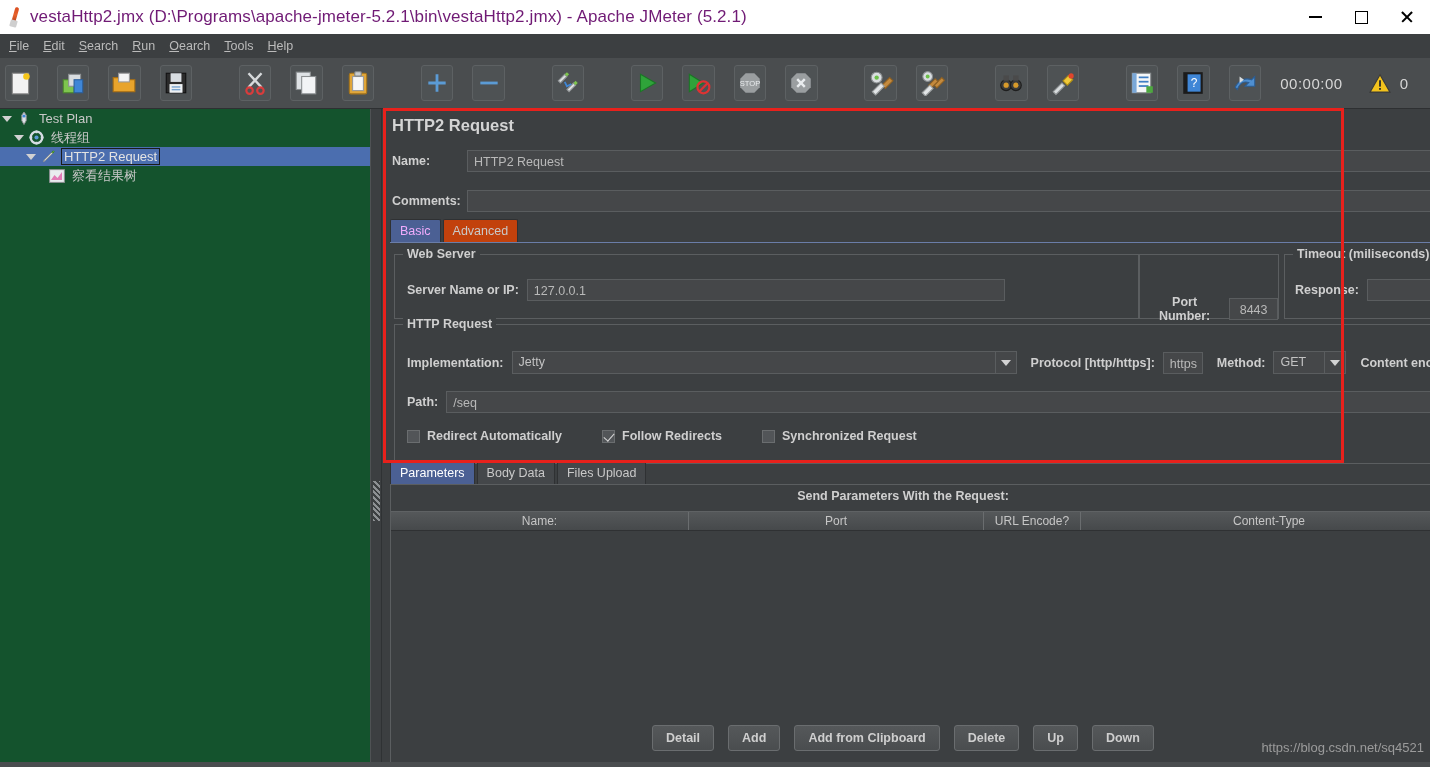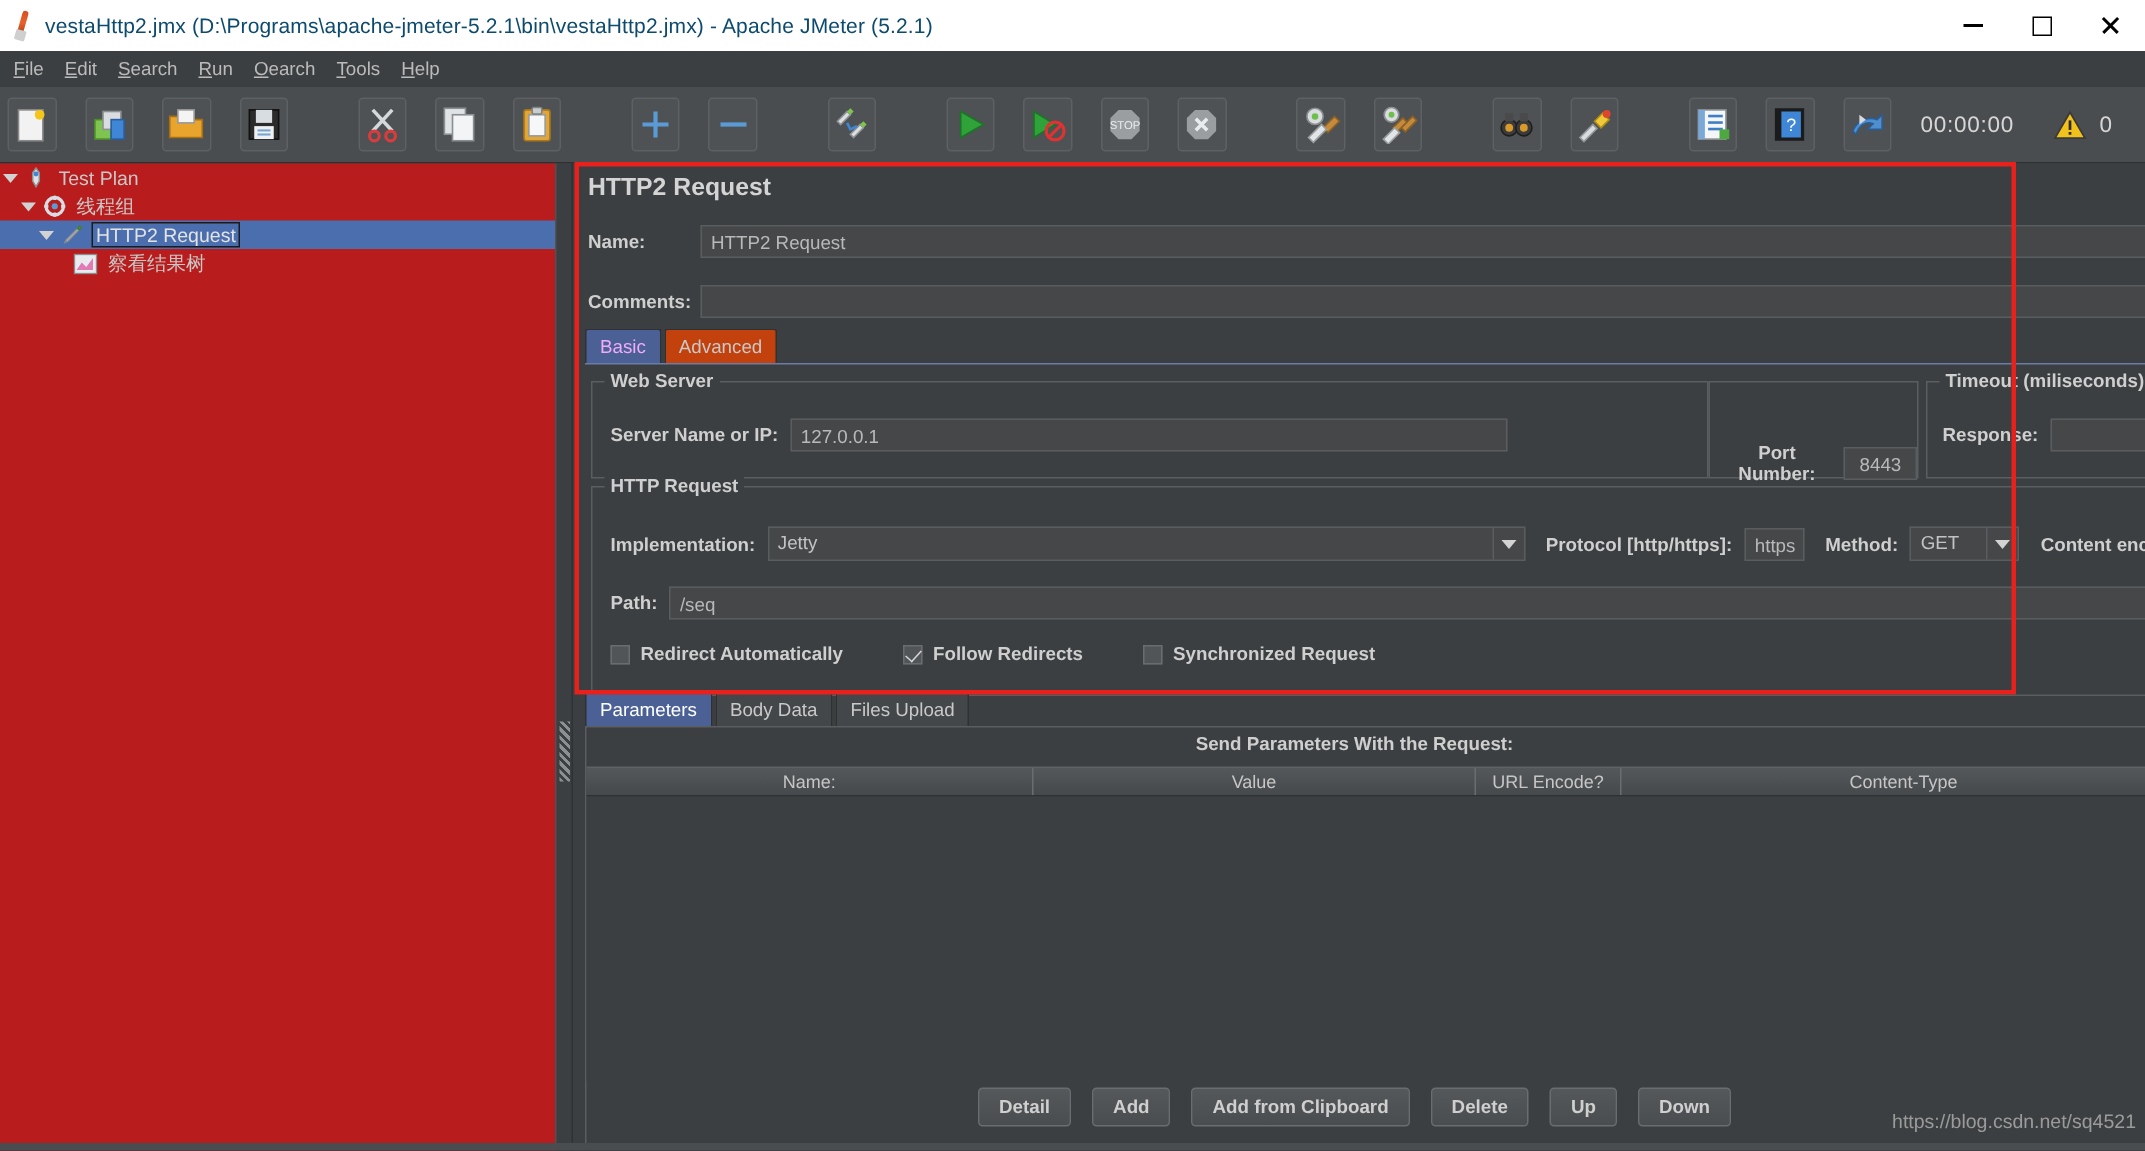--- a/index.html
+++ b/index.html
@@ -24,21 +24,21 @@
   .jm-feather:before{
     content:''; position:absolute; left:5px; top:0; width:4px; height:18px;
     background: linear-gradient(160deg,#d84b1e 0%, #e8622c 45%, #9c3413 100%);
     transform: rotate(16deg); border-radius: 2px 2px 1px 1px;
   }
   .jm-feather:after{
     content:''; position:absolute; left:2px; top:13px; width:7px; height:7px;
     background:#cfcfcf; transform: rotate(16deg); border-radius:1px;
   }
   .title-text {
-    color: #0c4a6e; font-size: 14px; white-space: nowrap; letter-spacing: 0.1px;
+    color: #701a75; font-size: 17px; white-space: nowrap; letter-spacing: 0.1px;
   }
   .win-controls { margin-left: auto; display: flex; align-items: center; height: 34px; }
   .win-btn { width: 46px; height: 34px; display: flex; align-items: center; justify-content: center; }
   .win-min { width: 13px; height: 1.5px; background: #000; }
   .win-max { width: 13px; height: 13px; border: 1.6px solid #000; }
   .win-close { position: relative; width: 14px; height: 14px; }
   .win-close:before, .win-close:after {
     content:''; position:absolute; left:0; top:6px; width:14px; height:1.6px; background:#000;
   }
   .win-close:before { transform: rotate(45deg); }
@@ -68,21 +68,21 @@
   .tb-gap { width: 16px; }
   .tb-ico { width: 26px; height: 26px; display:block; }
   .toolbar-right { margin-left: auto; display: flex; align-items: center; padding-right: 22px; }
   .timer { color: #d6d6d6; font-size: 15px; font-family: "Liberation Sans", sans-serif; letter-spacing:.5px; }
   .warn-wrap { display: flex; align-items: center; margin-left: 26px; }
   .warn-count { color: #d6d6d6; font-size: 15px; margin-left: 9px; }
 
   
   .tree-panel {
     position: absolute; left: 0; top: 109px; width: 370px; height: 658px;
-    background: #b91c1c; overflow: hidden;
+    background: #14532d; overflow: hidden;
   }
   .tree-row {
     position: relative; height: 19px; display: flex; align-items: center;
     color: #c8c8c8; font-size: 13px; white-space: nowrap;
   }
   .tree-row.sel { background: #4b6eaf; width: 370px; }
   .tree-row .lbl { padding: 0 2px; }
   .tree-row.sel .lbl { color: #e3e3e3; border: 1px solid #1b1b1b; padding: 0 2px; }
   .twisty {
     width: 0; height: 0; border-left: 5px solid transparent; border-right: 5px solid transparent;
@@ -611,21 +611,21 @@
       <div class="ptab active">Parameters</div>
       <div class="ptab">Body Data</div>
       <div class="ptab">Files Upload</div>
     </div>
 
     <div class="params-box">
       <div class="params-caption">Send Parameters With the Request:</div>
 
       <div class="tbl-head">
         <div class="th" style="width:298px;">Name:</div>
-        <div class="th" style="width:295px;">Value</div>
+        <div class="th" style="width:295px;">Port</div>
         <div class="th" style="width:97px;">URL Encode?</div>
         <div class="th" style="width:377px;">Content-Type</div>
 
       </div>
 
       <div class="tbl-body"></div>
 
       <div class="btn-row">
         <div class="btn">Detail</div>
         <div class="btn">Add</div>

